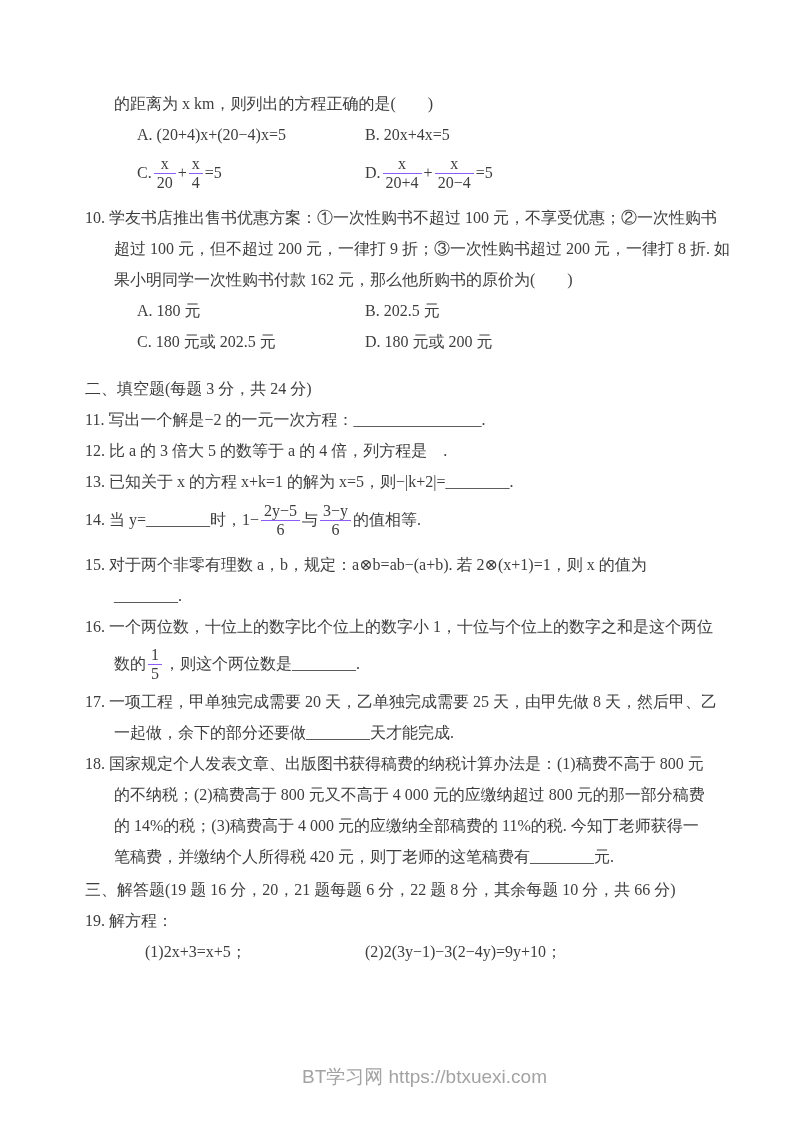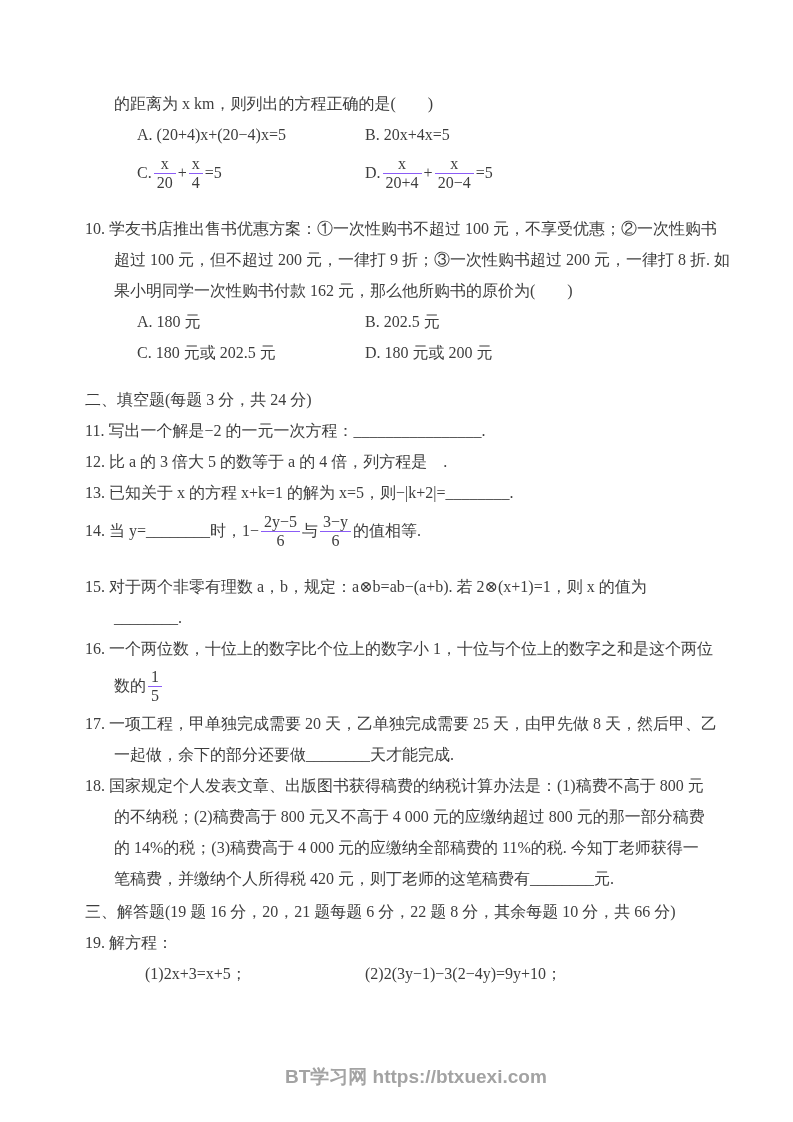--- a/index.html
+++ b/index.html
@@ -12,28 +12,27 @@
   .cont{padding-left:29px;}
   .opts{display:flex;padding-left:52px;}
   .opts .col1{width:228px;}
   .frow{display:flex;align-items:center;height:46px;white-space:nowrap;}
   .frow.short{height:44px;}
   .frow .col1{width:228px;display:flex;align-items:center;}
   .frow .col2{display:flex;align-items:center;}
   .frac{display:inline-block;text-align:center;vertical-align:middle;line-height:1.12;margin:0 2px;}
   .frac .num{display:block;padding:0 3px;}
   .frac .den{display:block;border-top:1px solid #8b5cf6;padding:0 3px;}
-  .mt2{margin-top:2px}.mt4{margin-top:16px}.mt6{margin-top:17px}
+  .mt2{margin-top:2px}.mt4{margin-top:16px}.mt6{margin-top:6px}
   .eqs{display:flex;padding-left:60px;}
   .eqs .col1{width:220px;}
   .footer{
-    position:absolute;left:285px;top:1064px;
+    position:absolute;left:302px;top:1064px;
     font-family:"Liberation Sans","DejaVu Sans",sans-serif;font-size:19px;color:#a3a3a3;
     white-space:nowrap;
-    font-weight:bold;
   }
 </style>
 </head>
 <body>
 
 <div class="page">
   <div class="content">
 
     <div class="line cont">的距离为 x km，则列出的方程正确的是(　　)</div>
     <div class="line opts">
@@ -104,20 +103,21 @@
     <div class="line mt6">15. 对于两个非零有理数 a，b，规定：a⊗b=ab−(a+b). 若 2⊗(x+1)=1，则 x 的值为</div>
     <div class="line cont">________.</div>
 
     <div class="line">16. 一个两位数，十位上的数字比个位上的数字小 1，十位与个位上的数字之和是这个两位</div>
     <div class="frow short cont">
       <span>数的</span>
       <span class="frac">
         <span class="num">1</span>
         <span class="den">5</span>
       </span>
+      <span>，则这个两位数是________.</span>
     </div>
 
     <div class="line">17. 一项工程，甲单独完成需要 20 天，乙单独完成需要 25 天，由甲先做 8 天，然后甲、乙</div>
     <div class="line cont">一起做，余下的部分还要做________天才能完成.</div>
 
     <div class="line">18. 国家规定个人发表文章、出版图书获得稿费的纳税计算办法是：(1)稿费不高于 800 元</div>
     <div class="line cont">的不纳税；(2)稿费高于 800 元又不高于 4 000 元的应缴纳超过 800 元的那一部分稿费</div>
     <div class="line cont">的 14%的税；(3)稿费高于 4 000 元的应缴纳全部稿费的 11%的税. 今知丁老师获得一</div>
     <div class="line cont">笔稿费，并缴纳个人所得税 420 元，则丁老师的这笔稿费有________元.</div>
 

